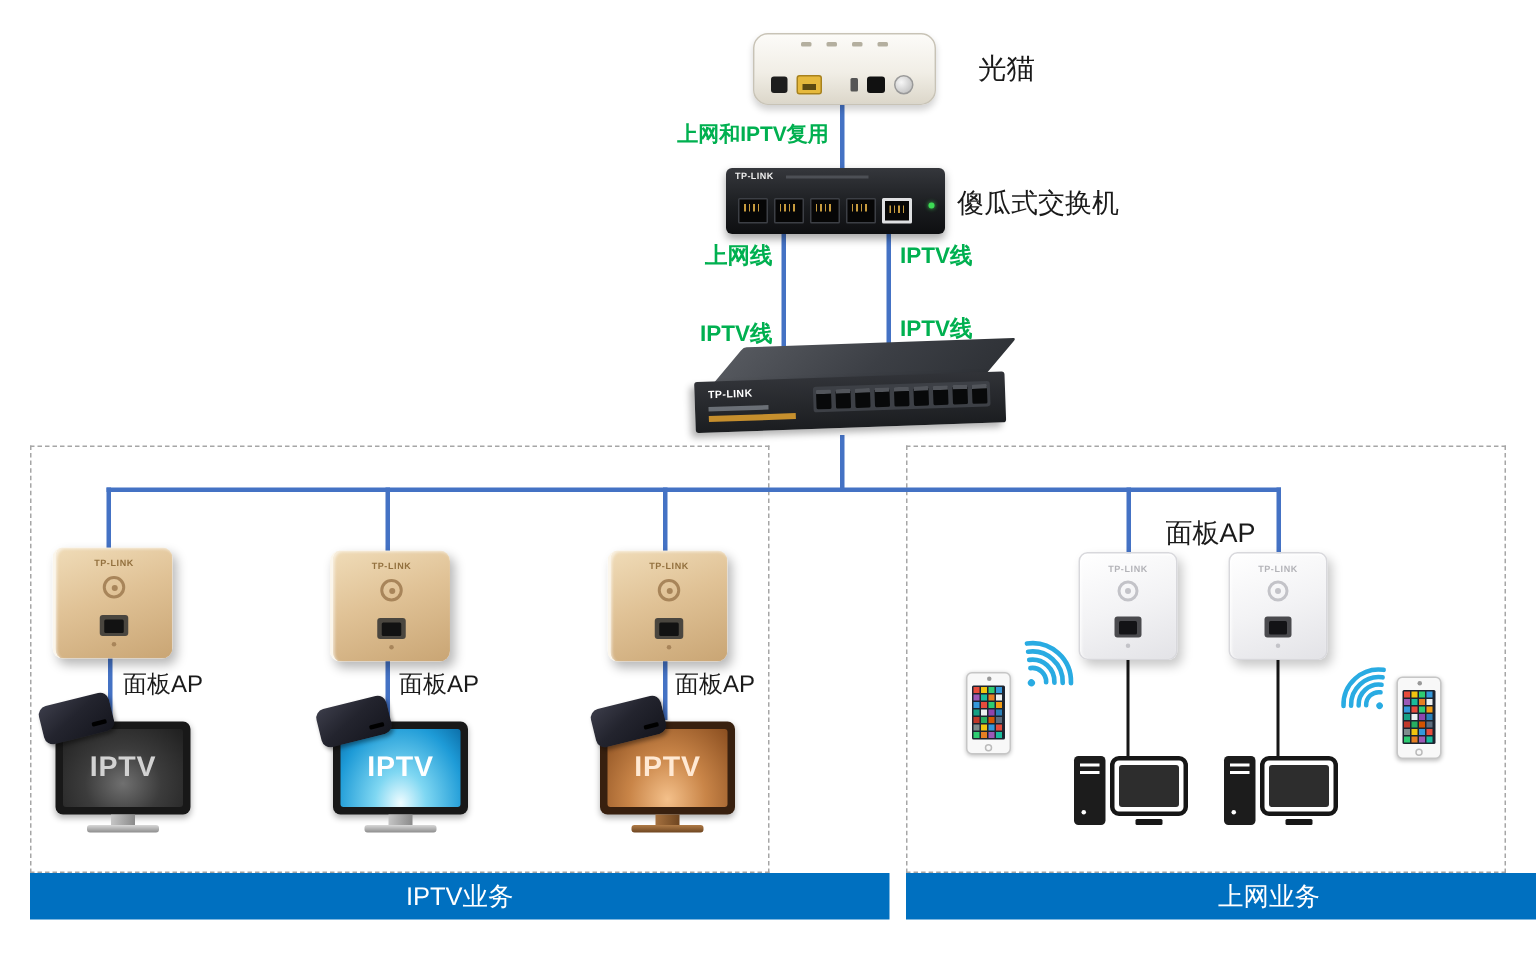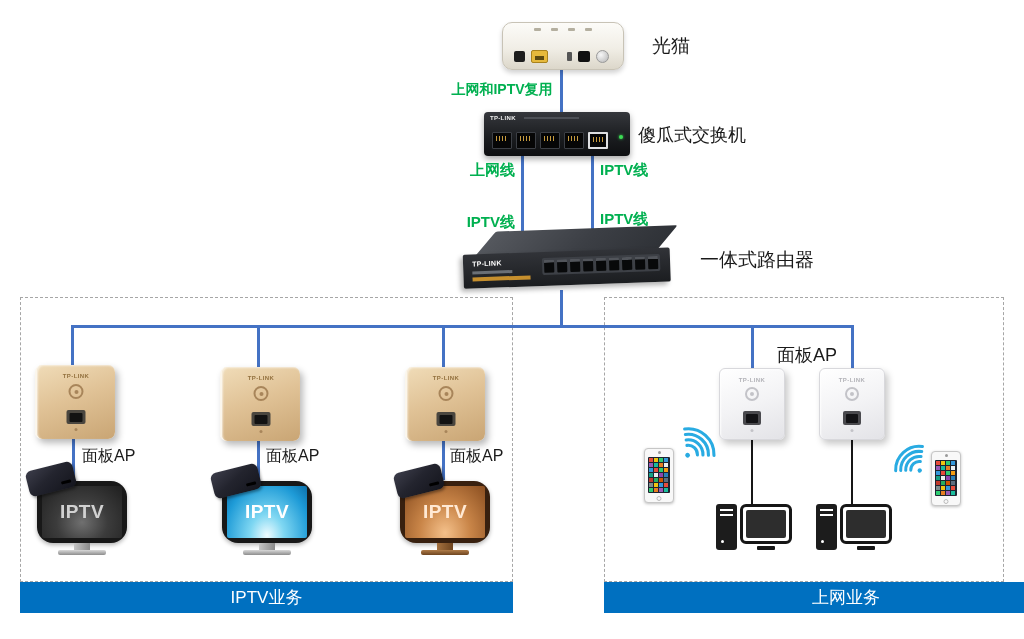--- a/index.html
+++ b/index.html
@@ -49,21 +49,21 @@
   .g-iptv{left:600px;top:161px;font-size:15px}
   .g-wan{left:430px;top:213px;width:85px;text-align:right;font-size:15px}
   .g-lan{left:600px;top:210px;font-size:15px}
 
   
   .zone{position:absolute;border:1px dashed #a6a6a6;z-index:1}
   .zone-left{left:20px;top:297px;width:493px;height:285px}
   .zone-right{left:604px;top:297px;width:400px;height:285px}
   .zonebar{position:absolute;height:31px;background:var(--zone-bar-blue);color:#fff;
     display:flex;align-items:center;justify-content:center;font-size:17px;z-index:3}
-  .bar-left{left:20px;top:582px;width:493px}
+  .bar-left{left:20px;top:582px;width:573px}
   .bar-right{left:604px;top:582px;width:484px}
 
   
   .modem{left:502px;top:22px;width:122px;height:48px;border-radius:10px;z-index:3;
     background:linear-gradient(180deg,#fcfbf8 0%,#f1eee6 55%,#dcd7ca 100%);
     border:1px solid #c8c3b6;box-shadow:0 3px 5px rgba(0,0,0,.18)}
   .modem .leds{position:absolute;top:5px;left:50%;transform:translateX(-50%);display:flex;gap:10px}
   .modem .led{width:7px;height:3px;background:#b4af a0;background:#b4af9f;border-radius:1px}
   .modem .prow{position:absolute;bottom:6px;left:11px;right:9px;display:flex;align-items:center;gap:6px}
   .p-black{width:11px;height:11px;background:#1d1d1d;border-radius:2px}
@@ -136,21 +136,21 @@
   .wap .port{position:absolute;bottom:14px;left:50%;transform:translateX(-50%);
     width:18px;height:14px;background:#4a4a4e;border-radius:2px}
   .wap .port::after{content:"";position:absolute;left:3px;top:3px;right:3px;bottom:2px;background:#131316;border-radius:1px}
   .wap .pdot{position:absolute;bottom:7px;left:50%;transform:translateX(-50%);
     width:3px;height:3px;border-radius:50%;background:#c3c3c8}
   .wap1{left:719px;top:368px}
   .wap2{left:819px;top:368px}
 
   
   .tv{position:absolute;width:90px;z-index:3}
-  .tv .bezel{width:90px;height:62px;background:#181818;border-radius:16px;padding:5px;
+  .tv .bezel{width:90px;height:62px;background:#181818;border-radius:5px;padding:5px;
     box-shadow:0 2px 4px rgba(0,0,0,.3)}
   .tv .scr{width:100%;height:100%;border-radius:2px;display:flex;align-items:center;
     justify-content:center;font-weight:bold;font-size:19px;letter-spacing:.5px}
   .tv .neck{width:16px;height:7px;margin:0 auto;background:linear-gradient(90deg,#c5c5c5,#8a8a8a)}
   .tv .base{width:48px;height:5px;margin:0 auto;border-radius:2px;
     background:linear-gradient(180deg,#d8d8d8,#8d8d8d)}
   .tv.dark .scr{background:radial-gradient(ellipse at 50% 70%,#707070 0%,#3c3c3c 45%,#1f1f1f 100%);color:#d2d2d2}
   .tv.blue .scr{background:radial-gradient(ellipse at 50% 95%,#effcff 0%,#7fd7f2 30%,#1e9bd7 75%,#0c6fa9 100%);color:#fff}
   .tv.amber .bezel{background:#38200f}
   .tv.amber .scr{background:radial-gradient(ellipse at 50% 90%,#f4c08a 0%,#c98548 45%,#8a4e20 100%);color:#ffe9d4}
@@ -279,21 +279,20 @@
           <div class="rport"></div>
           <div class="rport"></div>
         <div class="rport"></div>
           <div class="rport"></div>
           <div class="rport"></div>
           <div class="rport"></div>
         <div class="rport"></div>
       </div>
     </div>
   </div>
-  <div class="dlabel lbl-router">一体式路由器</div>
 
   <div class="glabel g-mux">上网和IPTV复用</div>
   <div class="glabel g-inet">上网线</div>
   <div class="glabel g-iptv">IPTV线</div>
   <div class="glabel g-wan">IPTV线</div>
   <div class="glabel g-lan">IPTV线</div>
 
   <div class="pap pap1">
     <div class="brand">TP-LINK</div>
     <div class="ring"></div>

